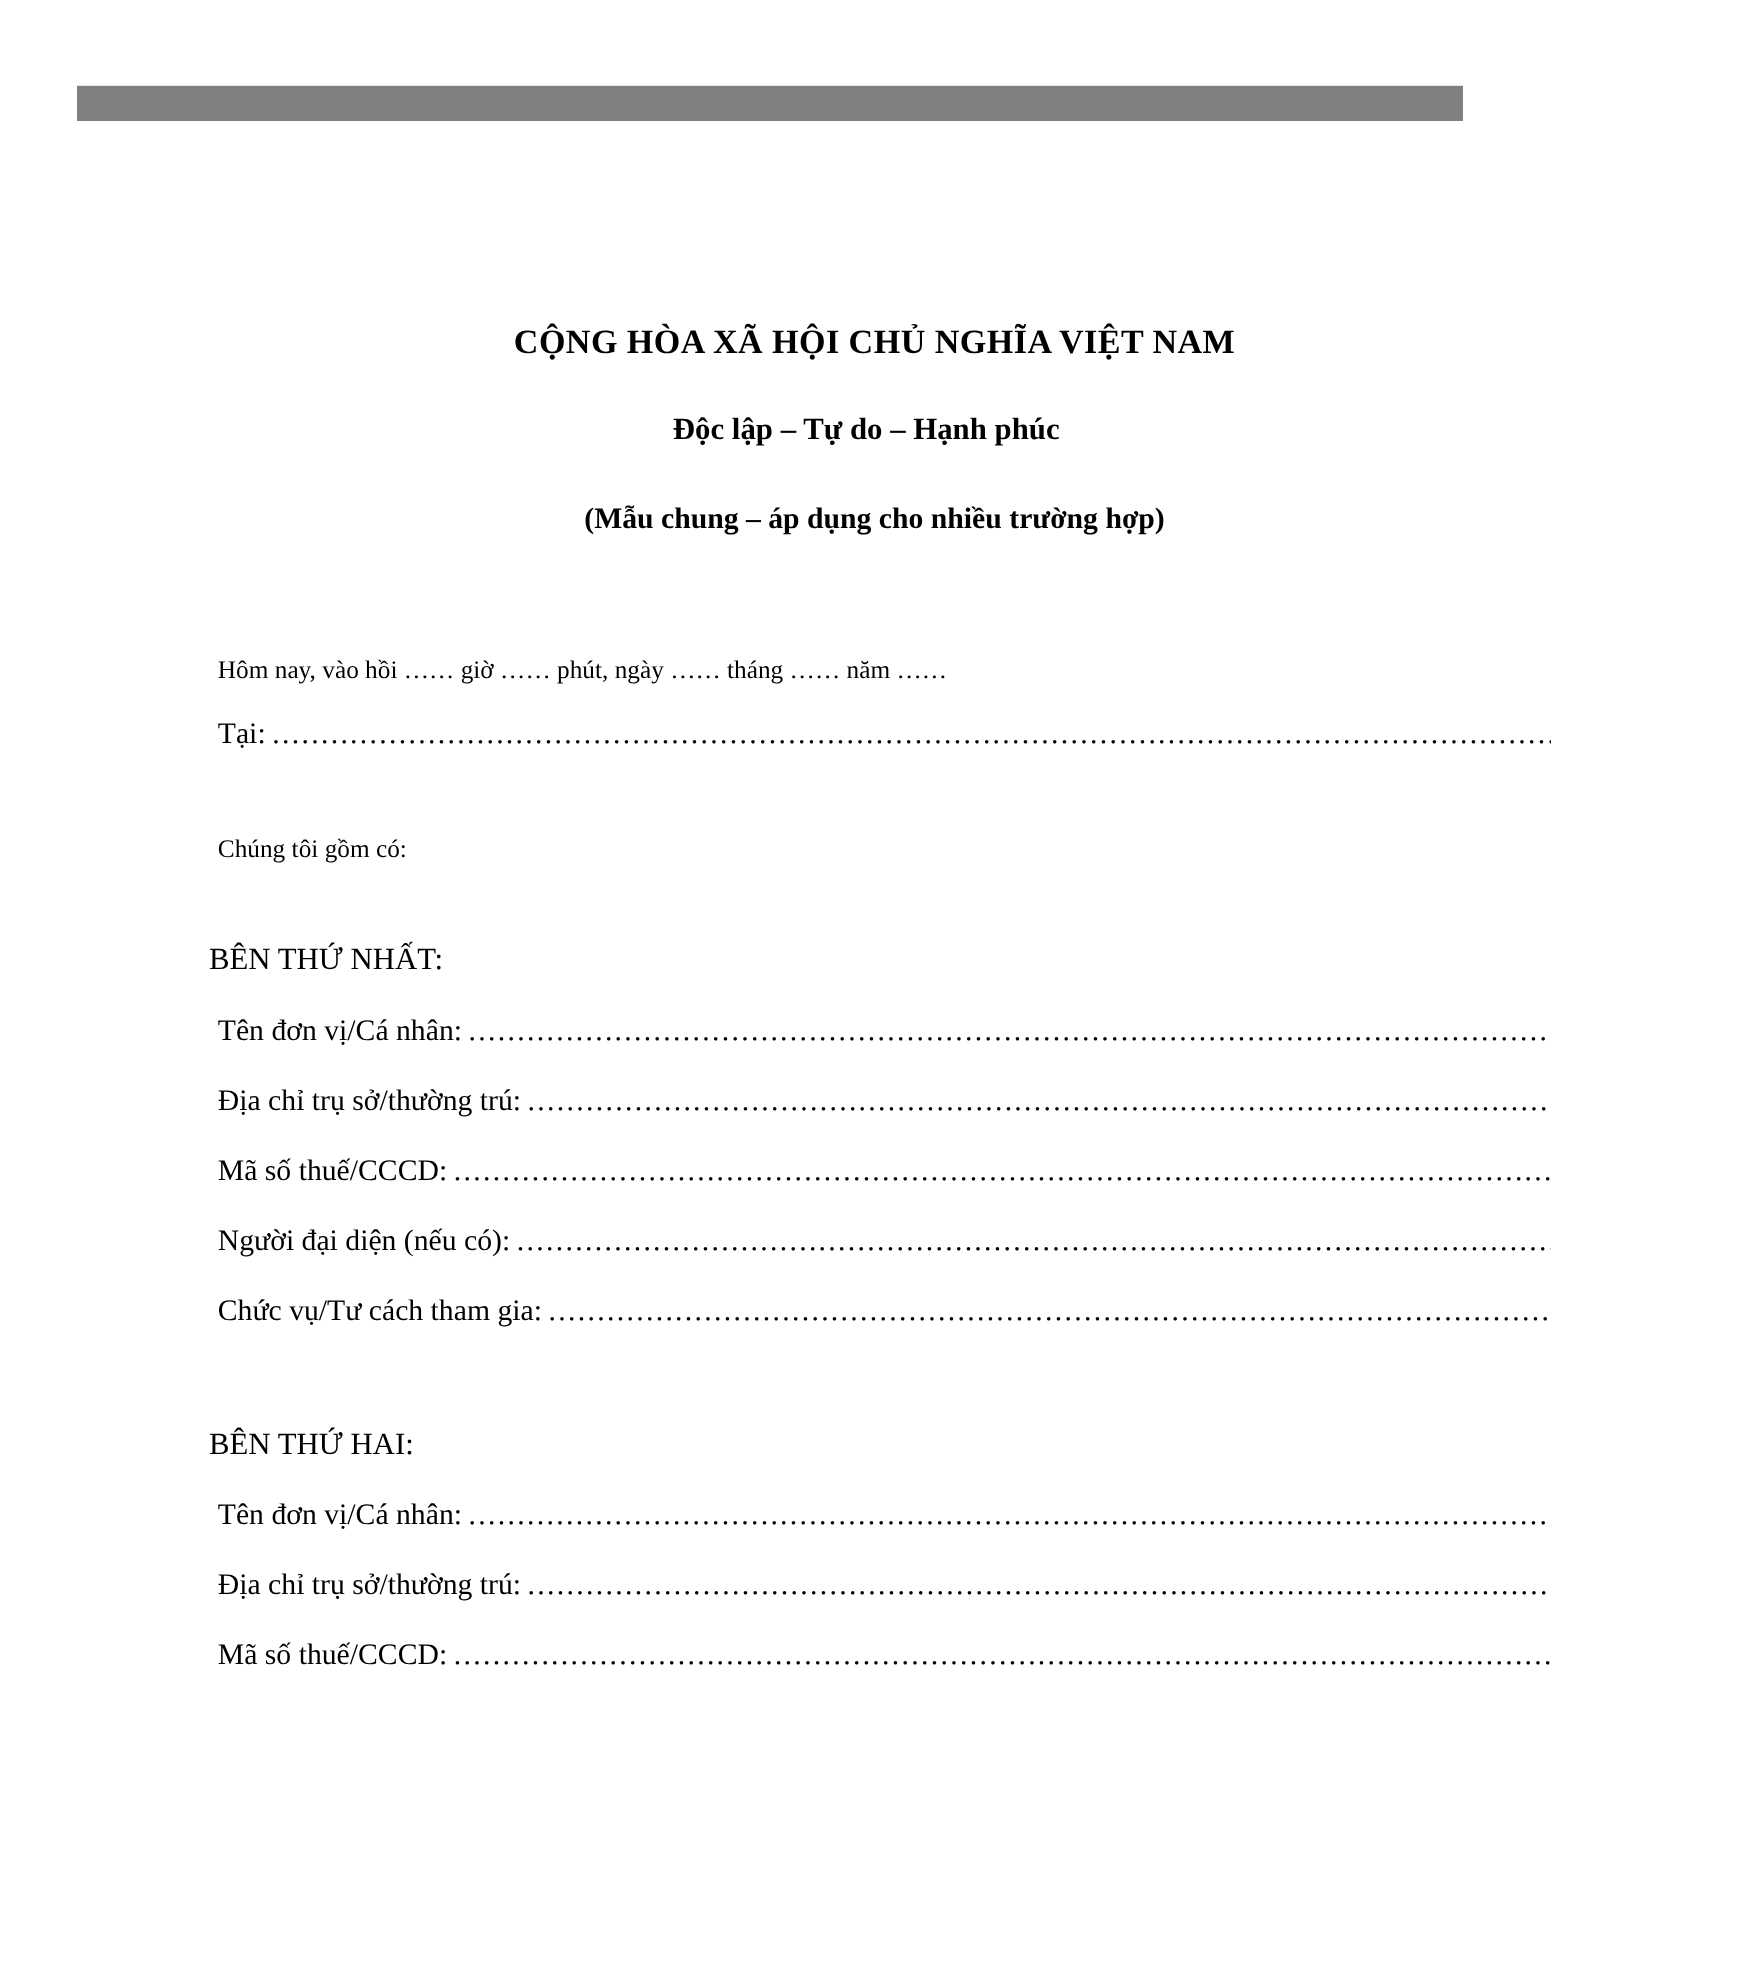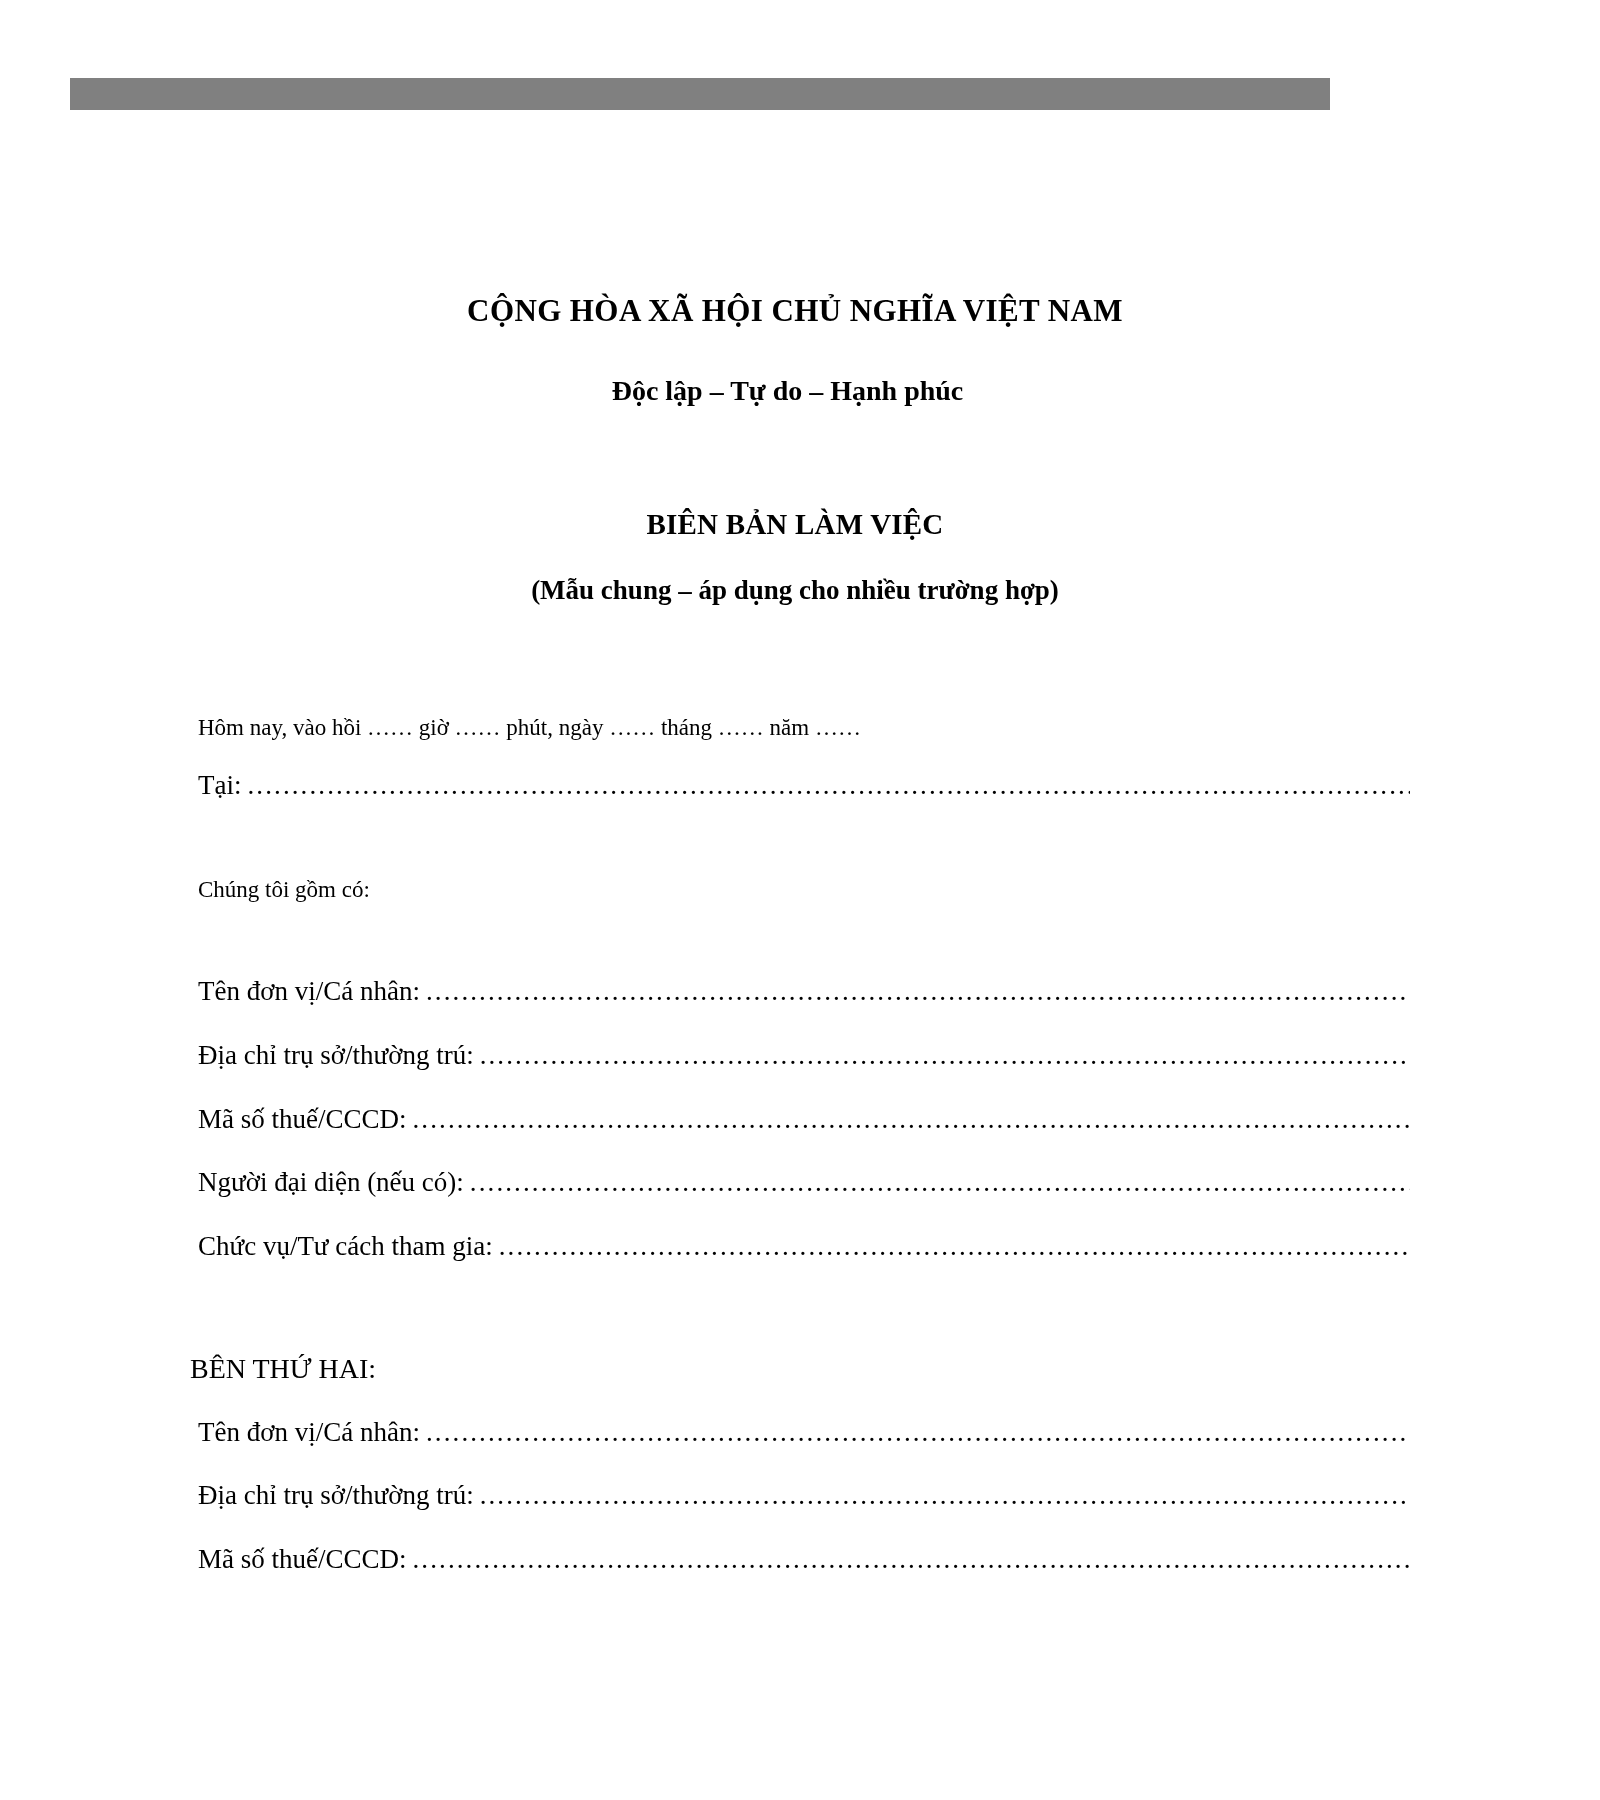--- a/index.html
+++ b/index.html
@@ -140,39 +140,39 @@
 <div class="top-banner-wrap">
   <div class="top-banner"></div>
 </div>
 
 <div class="page">
   <div class="content">
 
     <div class="hdr-block">
       <div class="national-title">CỘNG HÒA XÃ HỘI CHỦ NGHĨA VIỆT NAM</div>
       <div class="national-motto">Độc lập – Tự do – Hạnh phúc</div>
-      <div class="doc-title">BIÊN BẢN LÀM VIỆC</div>
       <div class="doc-subtitle">(Mẫu chung – áp dụng cho nhiều trường hợp)</div>
     </div>
 
     <div class="body-block">
 
       <div class="para indent">Hôm nay, vào hồi …… giờ …… phút, ngày …… tháng …… năm ……</div>
 
       <div class="field-row">
         <span class="field-label">Tại:</span>
         <span class="dots">................................................................................................................................................................</span>
       </div>
 
       <div class="gap-lg"></div>
 
       <div class="para indent">Chúng tôi gồm có:</div>
 
       <div class="gap-lg"></div>
 
+      <div class="section-head">BÊN THỨ NHẤT:</div>
 
       <div class="field-row">
         <span class="field-label">Tên đơn vị/Cá nhân:</span>
         <span class="dots">................................................................................................................................................................</span>
       </div>
 
       <div class="field-row">
         <span class="field-label">Địa chỉ trụ sở/thường trú:</span>
         <span class="dots">................................................................................................................................................................</span>
       </div>

